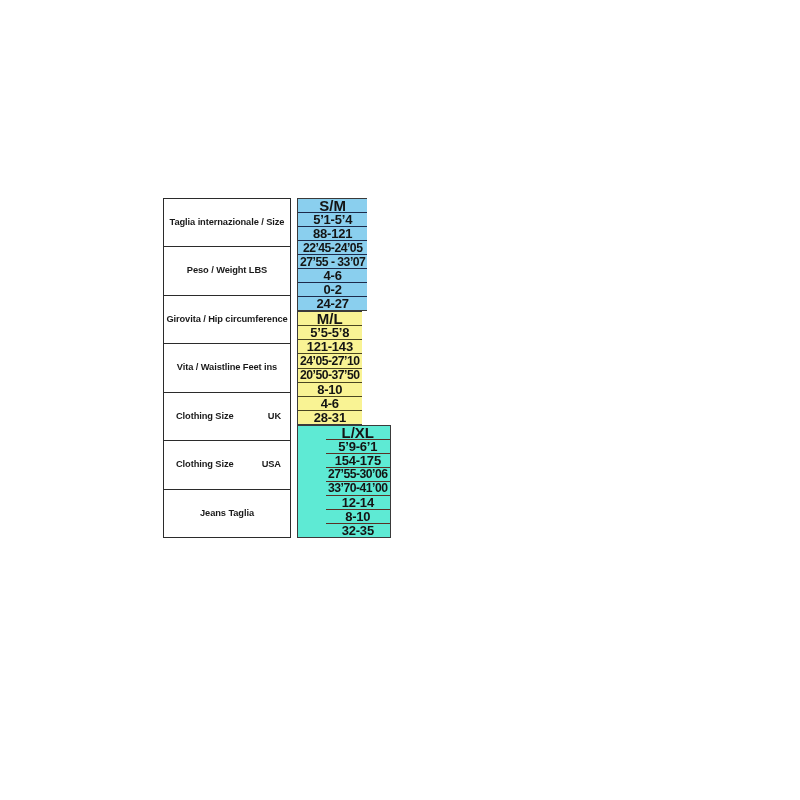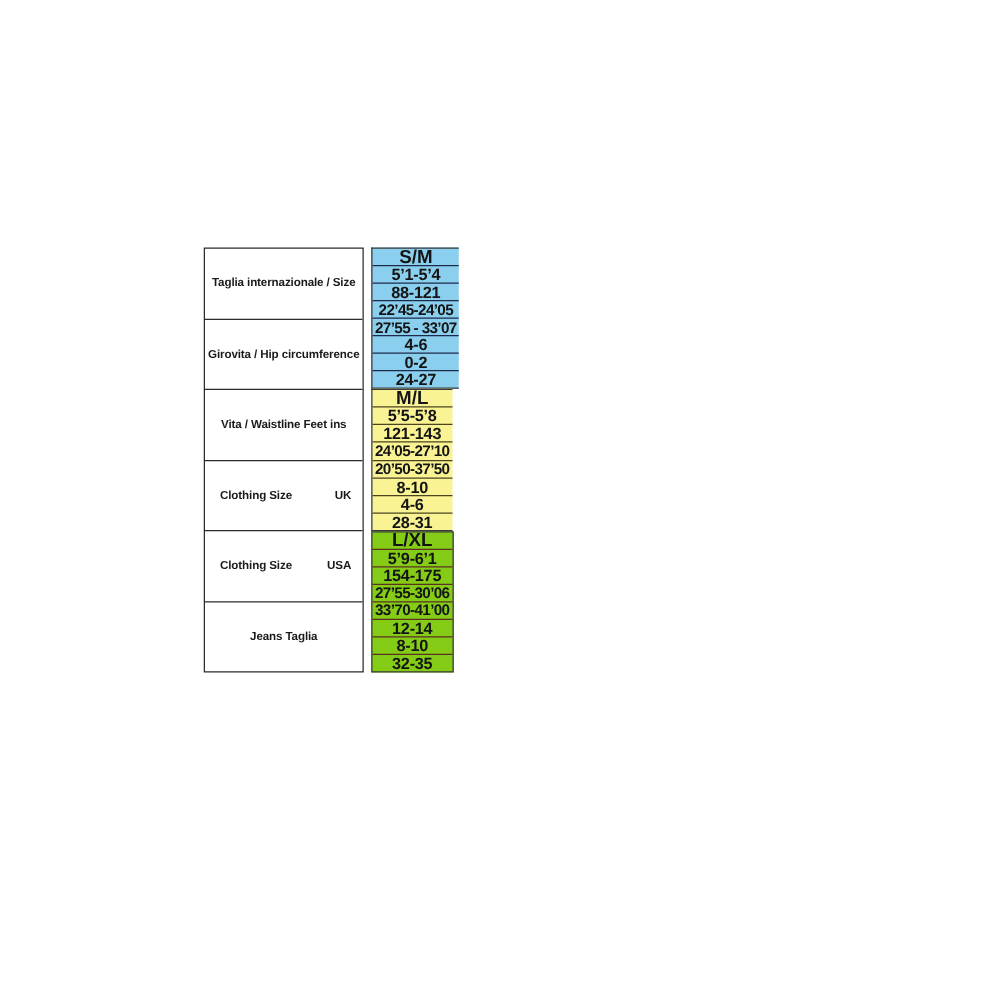--- a/index.html
+++ b/index.html
@@ -84,21 +84,21 @@
     border-left: 1.4px solid #3a3a3a;
     border-top: 1.4px solid #3a3a3a;
     border-bottom: 1.4px solid #3a3a3a;
     box-sizing: border-box;
   }
   .data-col:last-child {
     border-right: 1.4px solid #3a3a3a;
   }
   .data-col.blue  { background: #8acfee; }
   .data-col.yellow{ background: #f9f394; }
-  .data-col.red   { background: #84cc16; }
+  .data-col.red   { background: #5eead4; padding-left: 28px; }
 
   .data-cell {
     flex: 1 1 0;
     min-height: 0;
     border-bottom: 1.4px solid #1d2a4a;
     box-sizing: border-box;
     display: flex;
     align-items: center;
     justify-content: center;
     padding: 0 2px;
@@ -128,20 +128,23 @@
 </head>
 <body>
 
 <div id="size-chart">
 
   <div class="label-col">
     <div class="label-cell">
       <span class="label-text">Taglia internazionale / Size</span>
     </div>
     <div class="label-cell">
+      <span class="label-text">Peso / Weight  LBS</span>
+    </div>
+    <div class="label-cell">
       <span class="label-text">Girovita / Hip circumference</span>
     </div>
     <div class="label-cell">
       <span class="label-text">Vita / Waistline  Feet ins</span>
     </div>
     <div class="label-cell split">
       <span class="label-text">Clothing Size</span>
       <span class="label-text">UK</span>
     </div>
     <div class="label-cell split">

